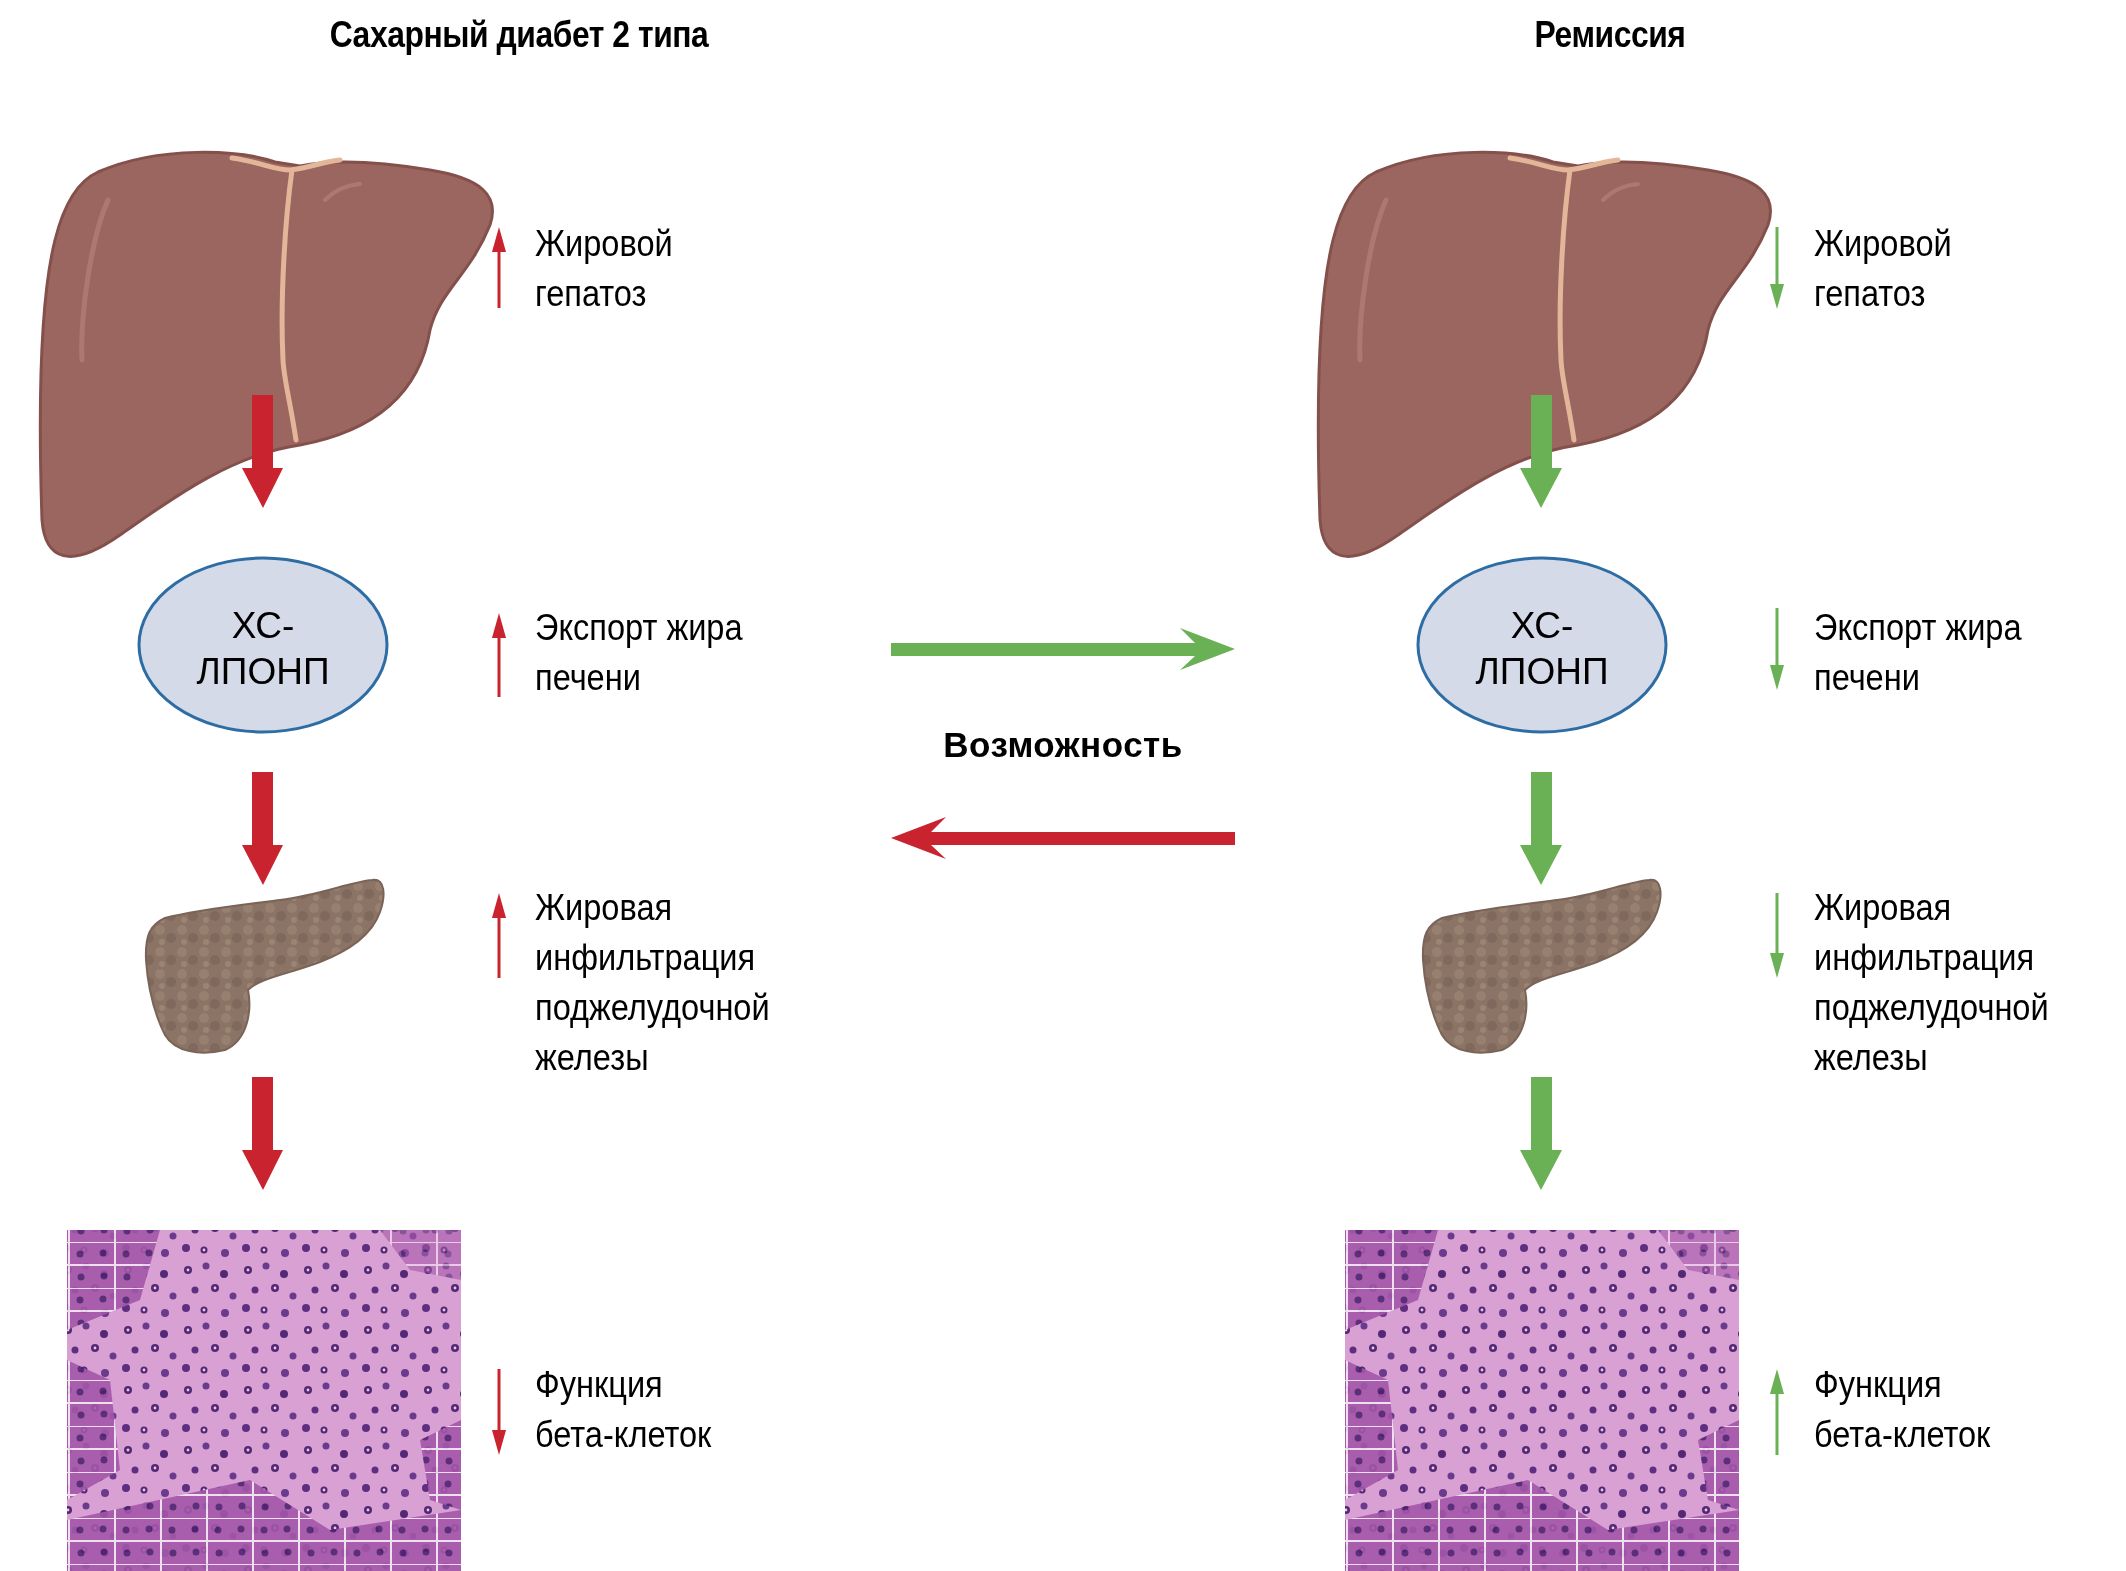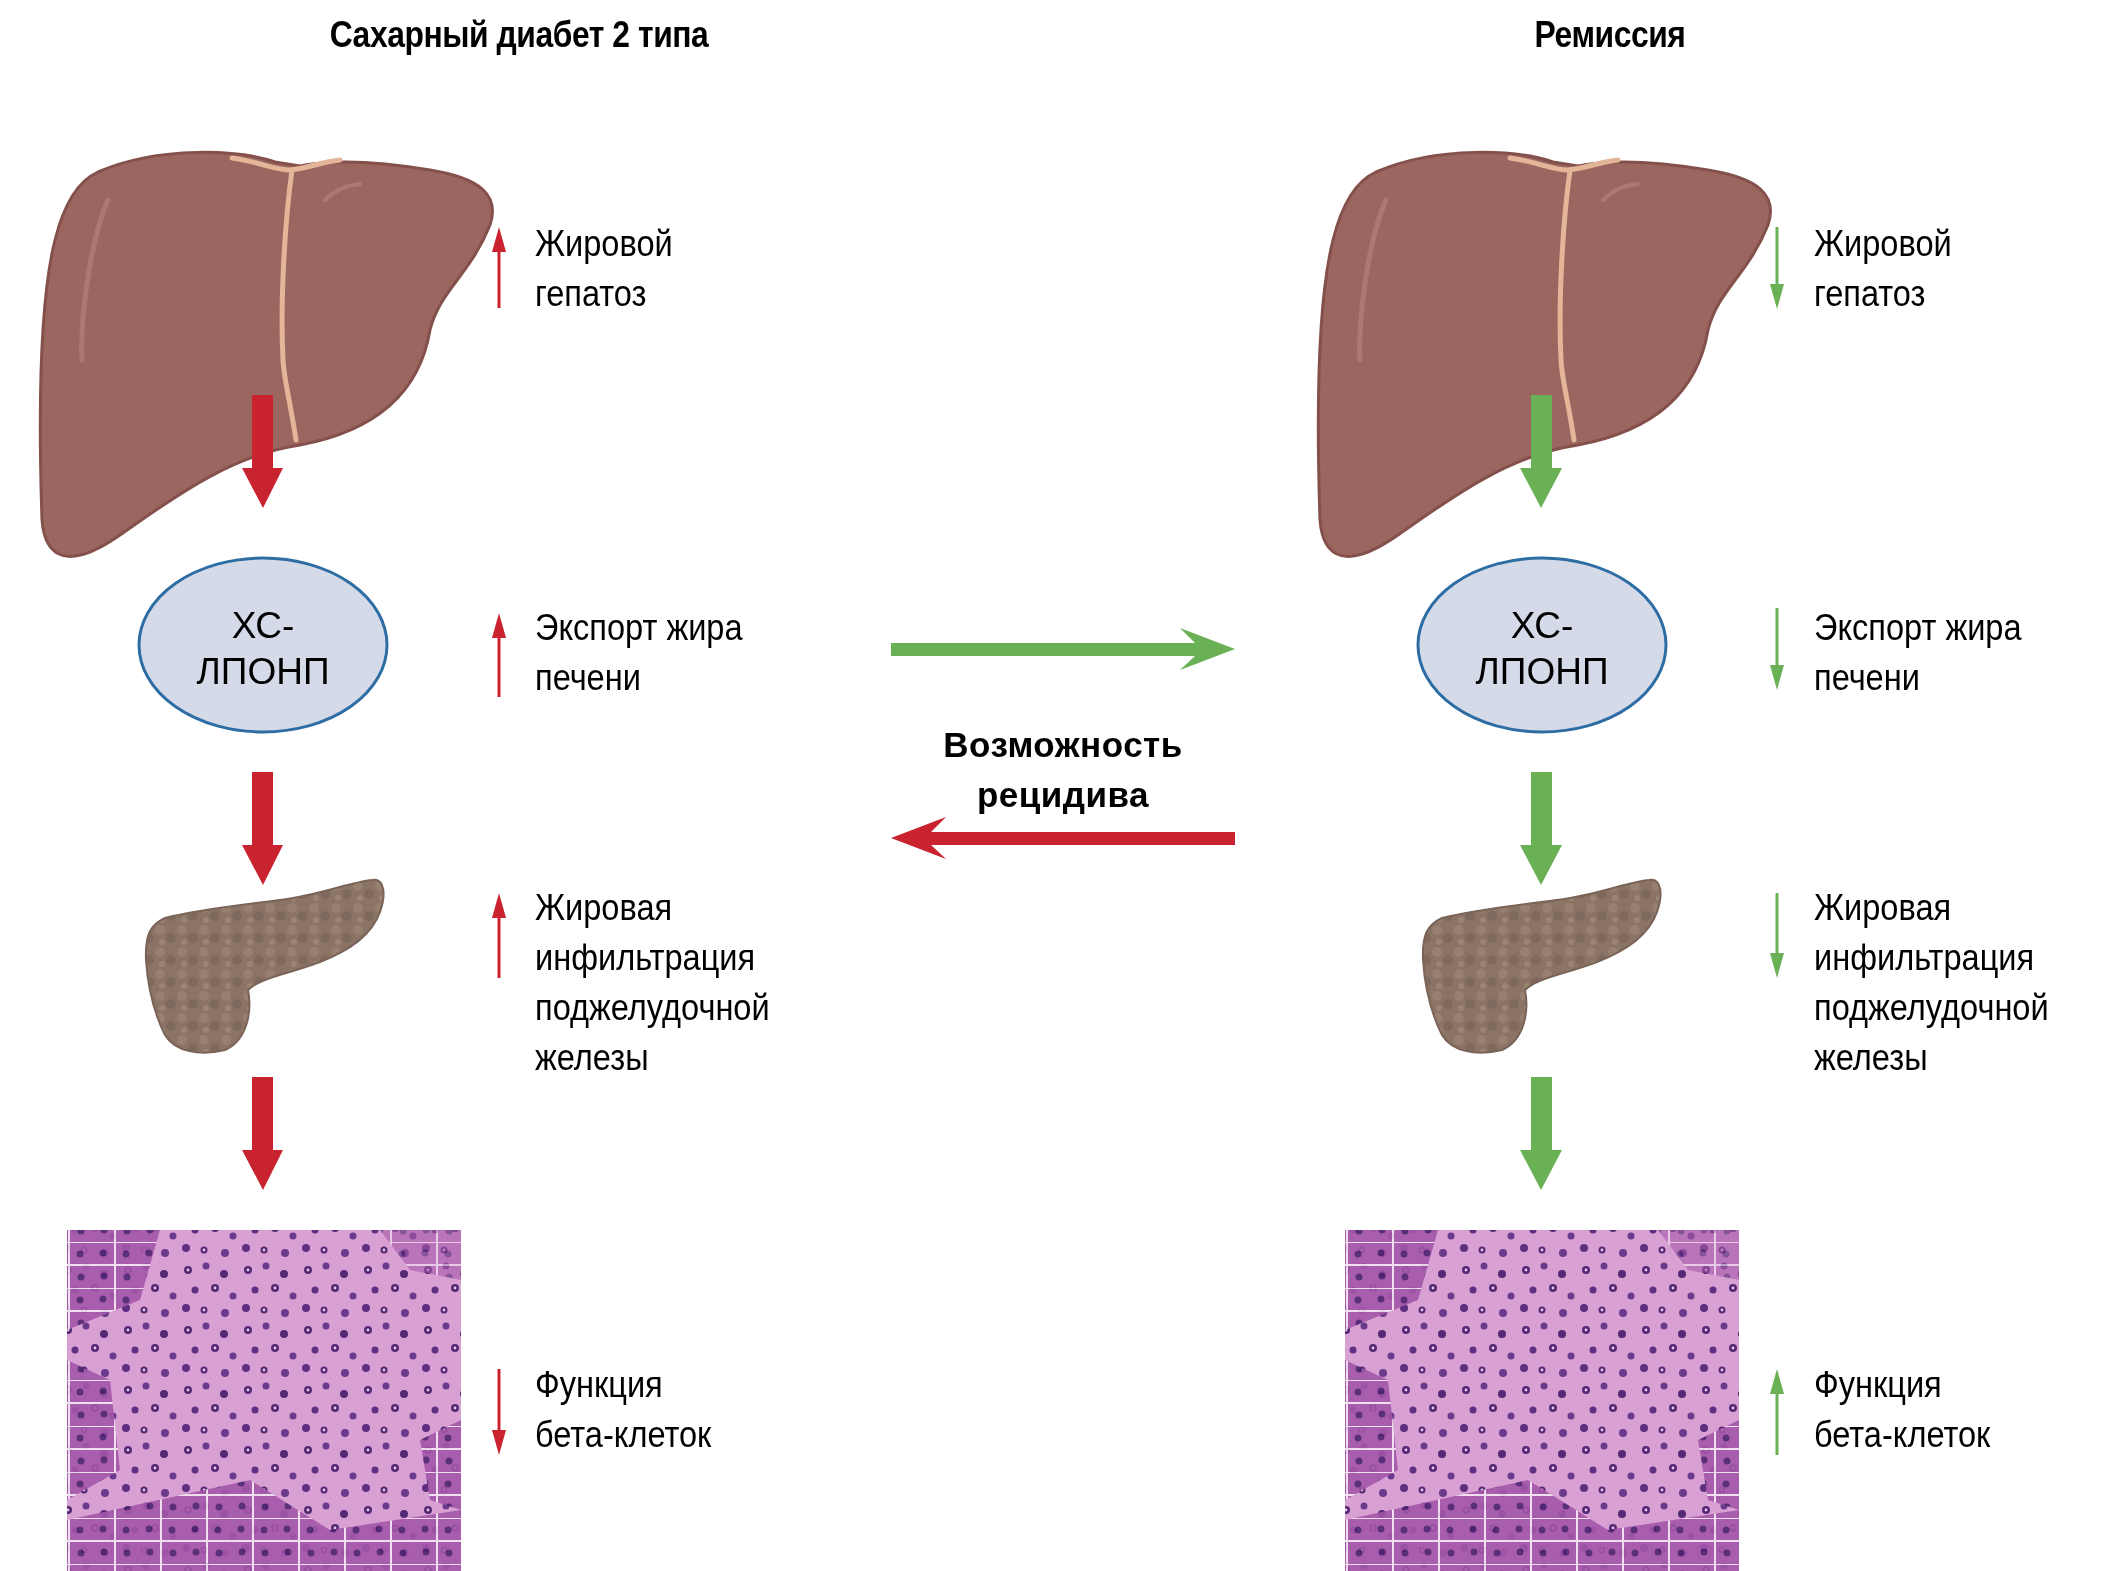--- a/index.html
+++ b/index.html
@@ -207,14 +207,13 @@
   <div>поджелудочной</div>
   <div>железы</div>
 </div>
 <div class="label" style="left:1814px; top:1360px;">
   <div>Функция</div>
   <div>бета-клеток</div>
 </div>
 
 <div class="center-label" style="top:720px;">
   <div>Возможность</div>
-  <div>рецидива</div>
 </div>
 
 </body></html>

